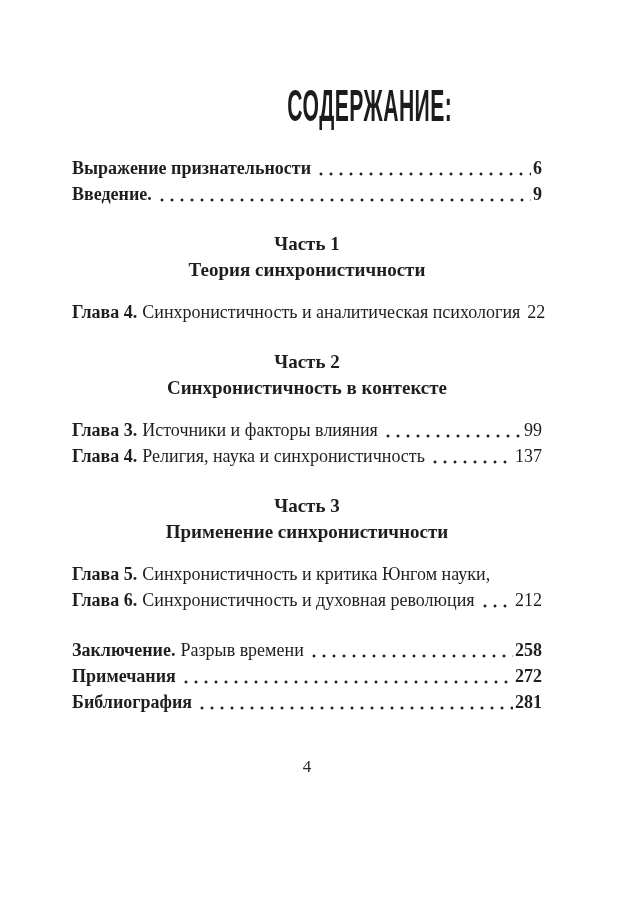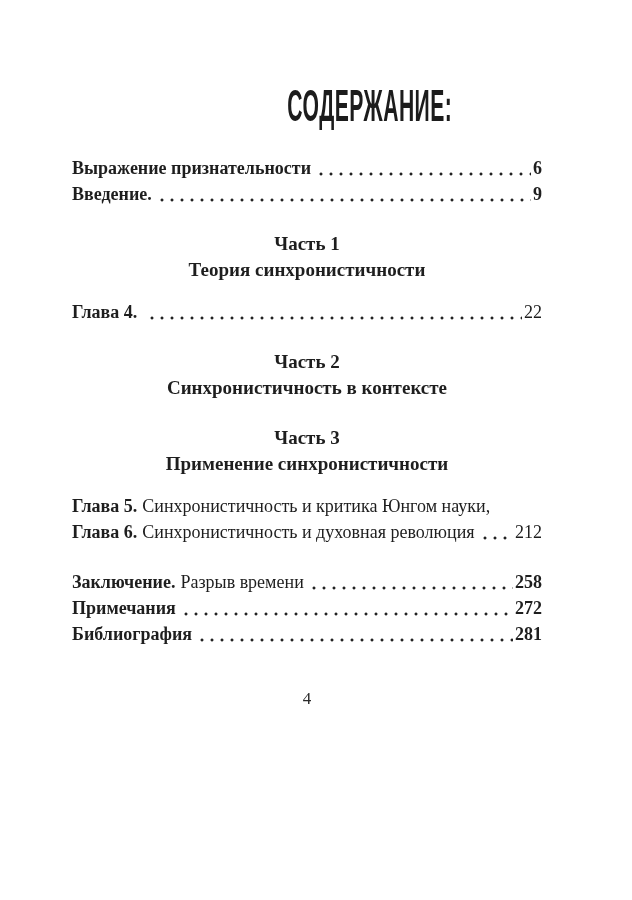--- a/index.html
+++ b/index.html
@@ -97,28 +97,43 @@
       </div>
     </div>
 
     <div class="part">
       <div class="part-heading">Часть 1</div>
       <div class="part-subheading">Теория синхронистичности</div>
     </div>
     <div class="rows">
       <div class="row">
         <span class="lbl gap">Глава 4.</span>
+        <span class="ttl">Синхронистичность и аналитическая психология</span>
         <span class="leader"></span>
         <span class="pg">22</span>
       </div>
     </div>
 
     <div class="part">
       <div class="part-heading">Часть 2</div>
       <div class="part-subheading">Синхронистичность в контексте</div>
+    </div>
+    <div class="rows">
+      <div class="row">
+        <span class="lbl gap">Глава 3.</span>
+        <span class="ttl">Источники и факторы влияния</span>
+        <span class="leader"></span>
+        <span class="pg">99</span>
+      </div>
+      <div class="row">
+        <span class="lbl gap">Глава 4.</span>
+        <span class="ttl">Религия, наука и синхронистичность</span>
+        <span class="leader"></span>
+        <span class="pg">137</span>
+      </div>
     </div>
 
     <div class="part">
       <div class="part-heading">Часть 3</div>
       <div class="part-subheading">Применение синхронистичности</div>
     </div>
     <div class="rows">
       <div class="row">
         <span class="lbl gap">Глава 5.</span>
         <span class="ttl">Синхронистичность и критика Юнгом науки,</span>

